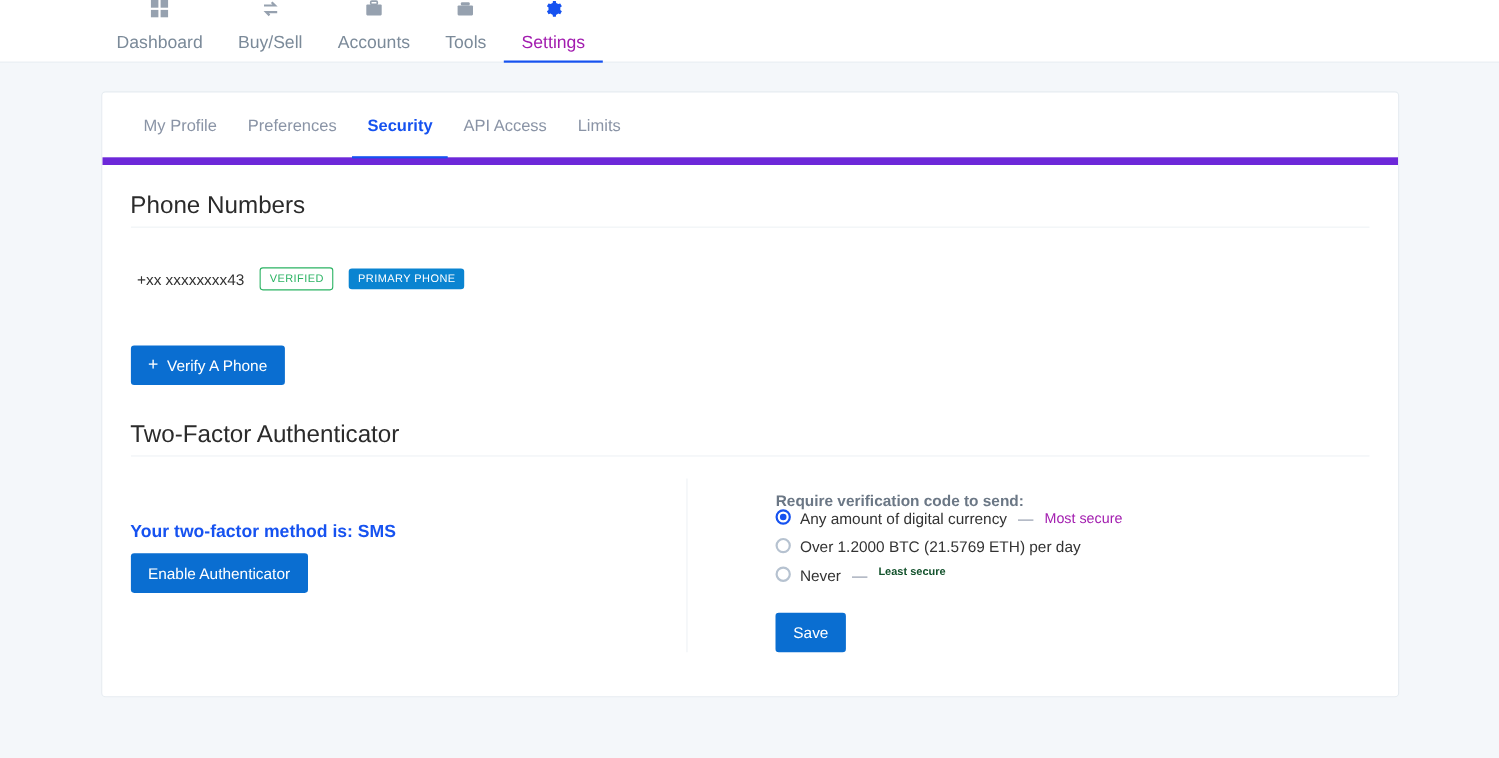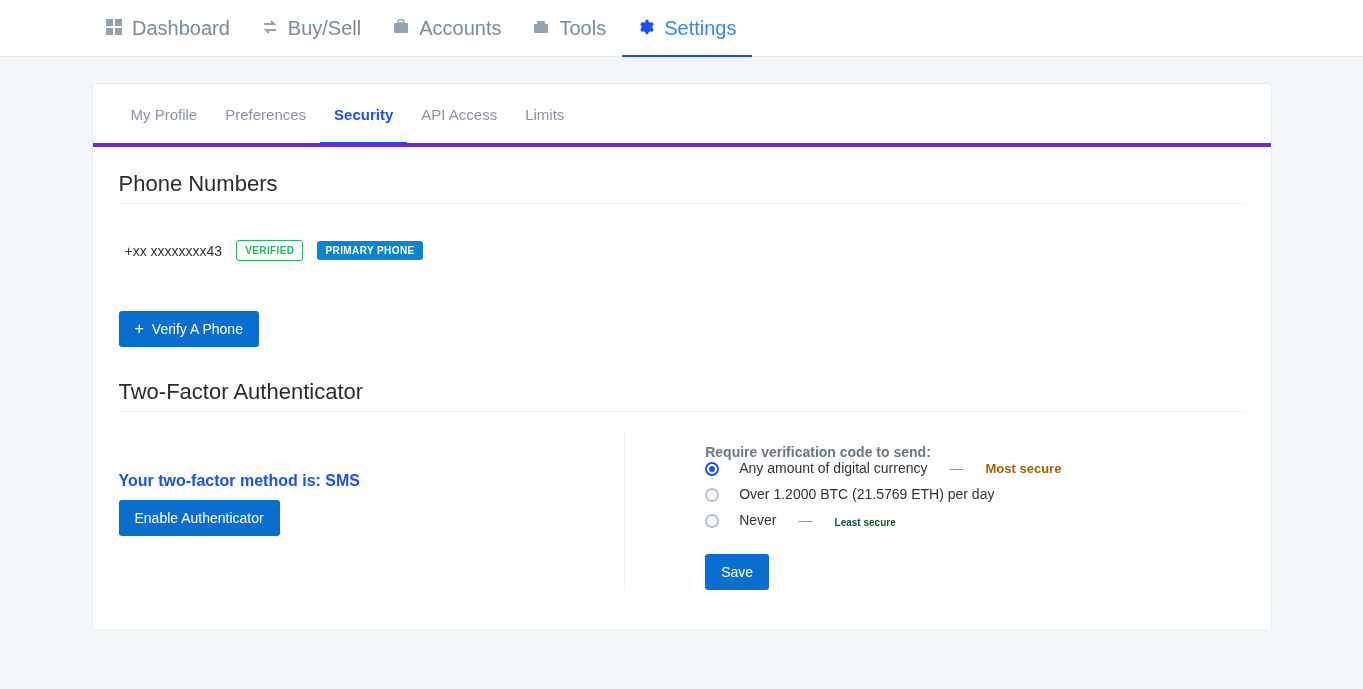--- a/index.html
+++ b/index.html
@@ -19,26 +19,27 @@
     align-items: center;
     padding: 0 0 0 90px;
   }
   .topnav-item {
     display: flex;
     align-items: center;
     gap: 10px;
     padding: 0 16px;
     height: 57px;
     color: #7b8a99;
-    font-size: 20px;
+    font-size: 16px;
     cursor: pointer;
     position: relative;
+    flex-direction: column;
   }
   .topnav-item.active {
-    color: #3b82f6;
+    color: #a21caf;
   }
   .topnav-item.active::after {
     content: "";
     position: absolute;
     left: 0; right: 0; bottom: 0;
     height: 2px;
     background: #1652f0;
   }
   .topnav-item svg { flex: 0 0 auto; }
 
@@ -51,21 +52,21 @@
   .card {
     background: #fff;
     border: 1px solid #e6ecf1;
     border-radius: 4px;
     overflow: hidden;
   }
 
   
   .subtabs {
     display: flex;
-    border-bottom: 4px solid #6d28d9;
+    border-bottom: 7px solid #6d28d9;
     padding: 0 24px;
     gap: 0;
   }
   .subtab {
     padding: 22px 14px 20px;
     color: #8a94a6;
     font-size: 15px;
     cursor: pointer;
     position: relative;
   }
@@ -96,21 +97,21 @@
     display: flex;
     align-items: center;
     gap: 14px;
     padding: 36px 6px 10px;
     font-size: 14px;
     color: #333;
   }
   .badge {
     display: inline-block;
     font-size: 10px;
-    font-weight: 700;
+    font-weight: 400;
     letter-spacing: 0.4px;
     padding: 4px 8px;
     border-radius: 3px;
     color: #fff;
   }
   .badge-green { border: 1px solid #2bb363; color: #2bb363; background: #fff; }
   .badge-blue  { background: #0a84d1; }
 
   .btn {
     display: inline-flex;
@@ -156,22 +157,22 @@
     flex: 1;
     padding: 12px 0 0 80px;
   }
   .tfa-right-label {
     color: #6b7785;
     font-size: 14px;
     font-weight: bold;
   }
   .radio-row {
     display: flex;
-    align-items: flex-end;
-    gap: 20px;
+    align-items: flex-start;
+    gap: 8px;
     margin-bottom: 10px;
     font-size: 14px;
     color: #333;
     cursor: pointer;
   }
   .radio-outer {
     width: 14px;
     height: 14px;
     border-radius: 50%;
     border: 2px solid #b6c2d0;
@@ -180,21 +181,21 @@
     justify-content: center;
     flex: 0 0 auto;
   }
   .radio-outer.selected { border-color: #1652f0; }
   .radio-inner {
     width: 6px; height: 6px; border-radius: 50%; background: #1652f0;
     display: none;
   }
   .radio-outer.selected .radio-inner { display: block; }
   .dash { color: #8a94a6; margin: 0 2px; }
-  .tag-green { color: #a16207; font-weight: 700; font-size: 13px; }
+  .tag-green { color: #a21caf; font-weight: 400; font-size: 13px; }
   .tag-red   { color: #14532d; font-weight: 700; font-size: 10px; }
 
   .save-row { margin-top: 26px; }
 
 </style>
 </head>
 <body>
 
 <nav class="topnav">
   <div class="topnav-item">

